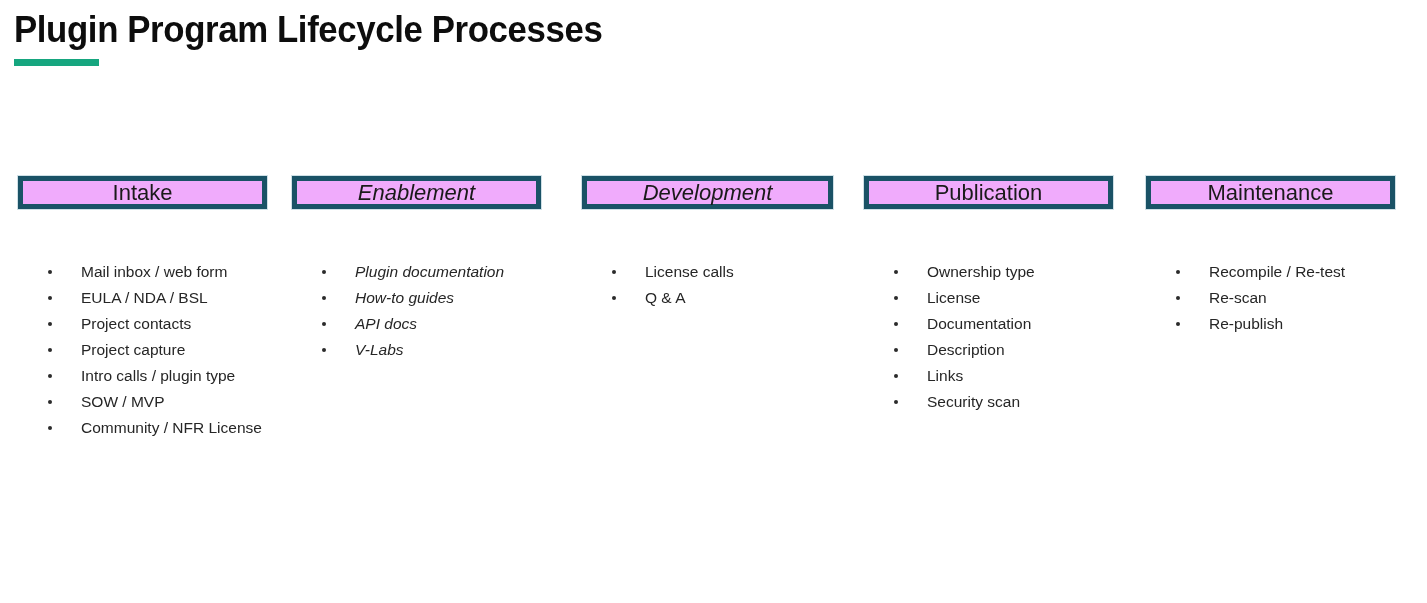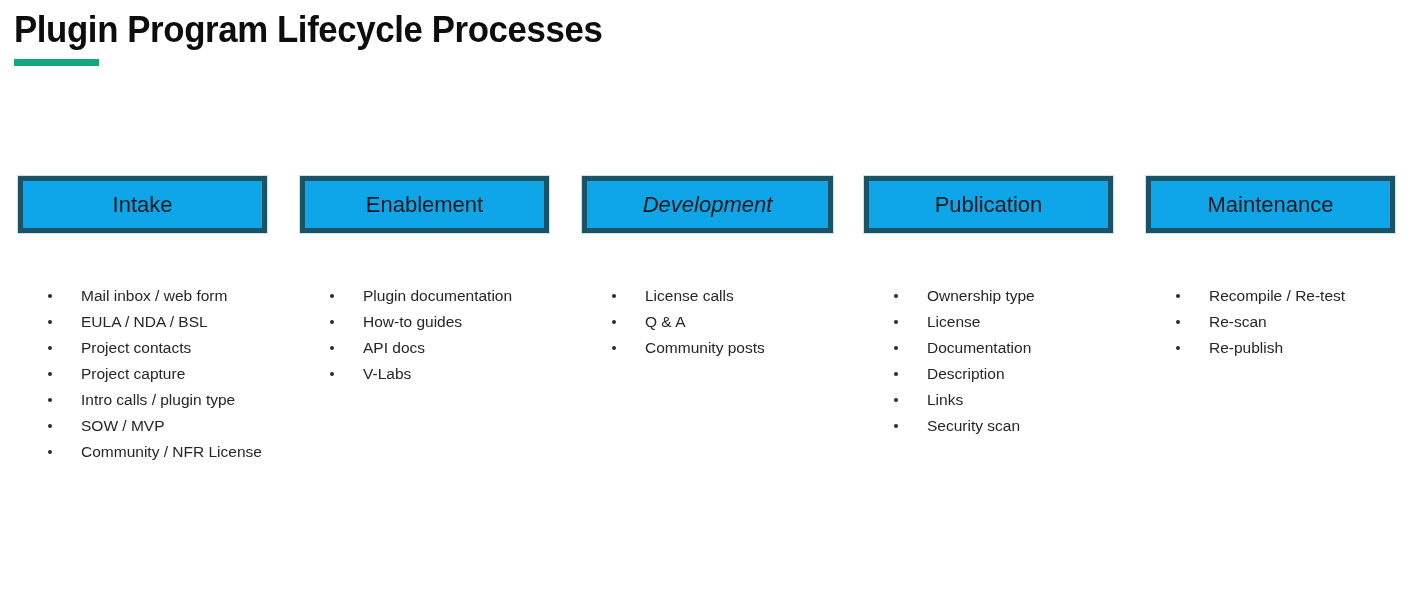--- a/index.html
+++ b/index.html
@@ -48,31 +48,31 @@
     width: 1427px;
     height: 603px;
   }
   .column {
     position: absolute;
     top: 176px;
   }
 
   
   .col-0 { left: 18px;   width: 249px; }
-  .col-1 { left: 300px;  width: 249px; }
+  .col-1 { left: 292px;  width: 249px; font-style: italic; }
   .col-2 { left: 582px;  width: 251px; }
   .col-3 { left: 864px;  width: 249px; }
   .col-4 { left: 1146px; width: 249px; }
 
   
   .stage-box {
     box-sizing: border-box;
-    height: 57px;
+    height: 33px;
     border: 5px solid #1a5266;
-    background: #0ea5e9;
+    background: #f0abfc;
     display: flex;
     align-items: center;
     justify-content: center;
     box-shadow: 0 0 0 1px #cfe0e6;
   }
   .stage-title {
     font-size: 22px;
     font-weight: 400;
     color: #1a1a1a;
     line-height: 22px;
@@ -184,24 +184,20 @@
     </div>
     <ul class="stage-list">
       <li class="stage-item">
         <span class="bullet-dot"></span>
         <span class="item-label">License calls</span>
       </li>
       <li class="stage-item">
         <span class="bullet-dot"></span>
         <span class="item-label">Q &amp; A</span>
       </li>
-      <li class="stage-item">
-        <span class="bullet-dot"></span>
-        <span class="item-label">Community posts</span>
-      </li>
     </ul>
   </div>
 
   <div class="column col-3">
     <div class="stage-box" style="border-color: rgb(26, 82, 102);">
       <span class="stage-title">Publication</span>
     </div>
     <ul class="stage-list">
       <li class="stage-item">
         <span class="bullet-dot"></span>

